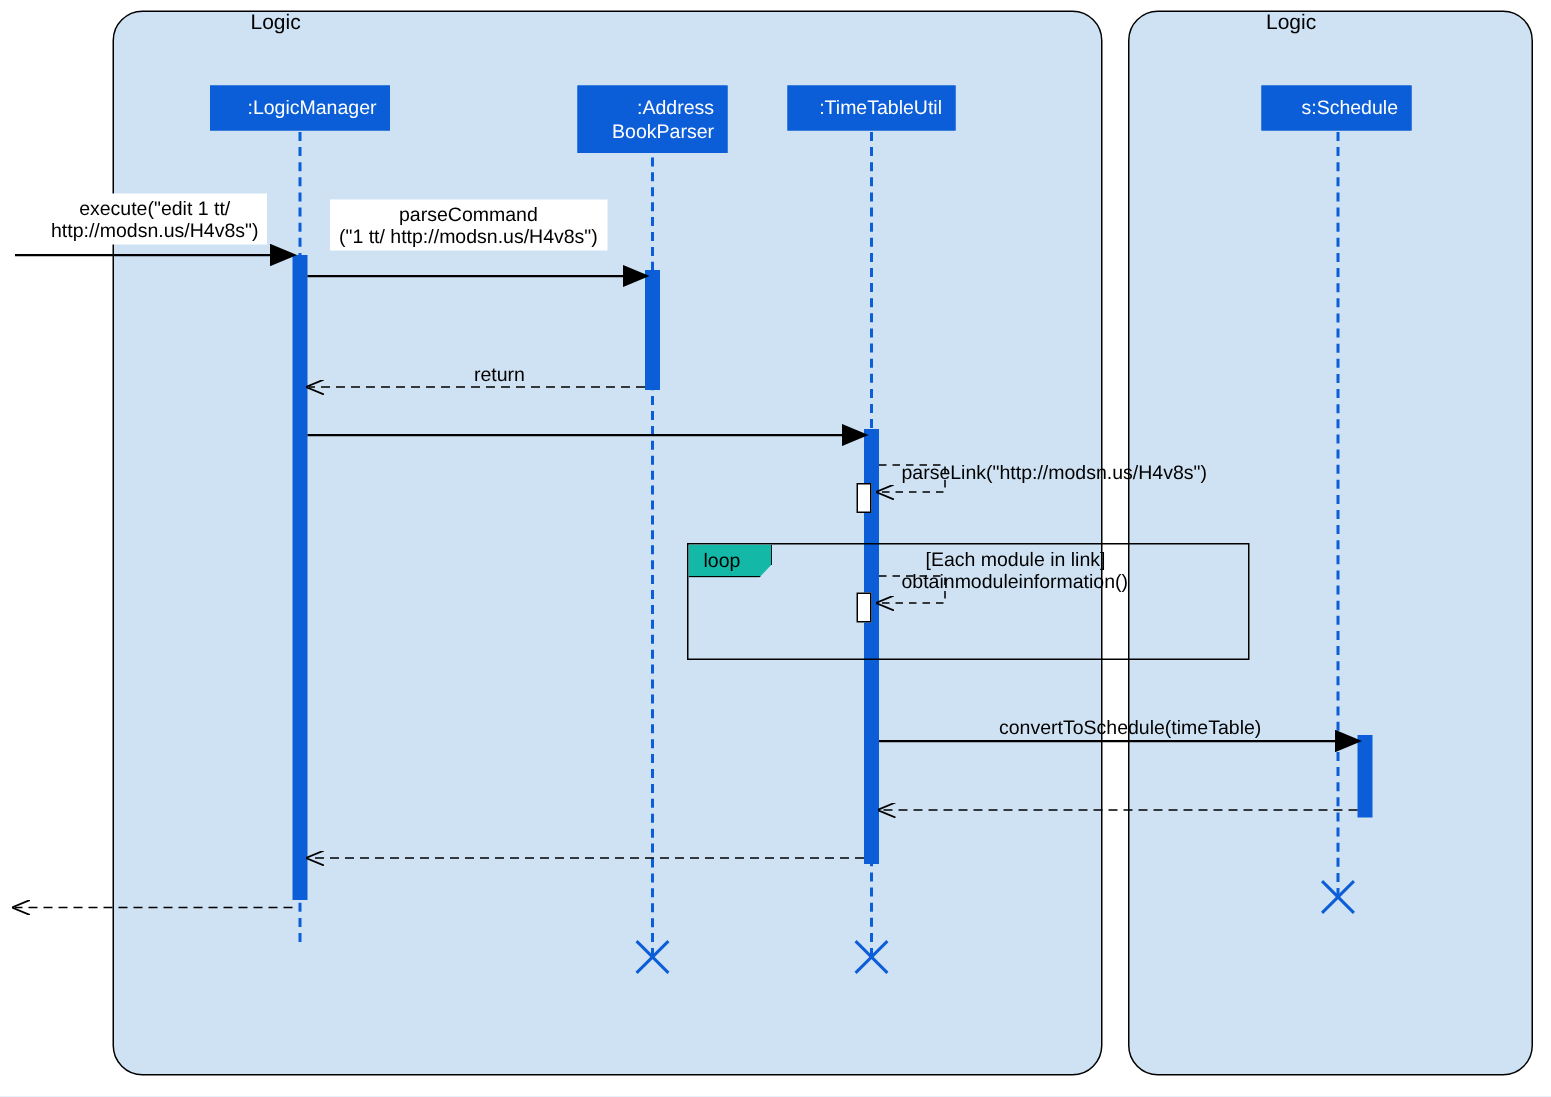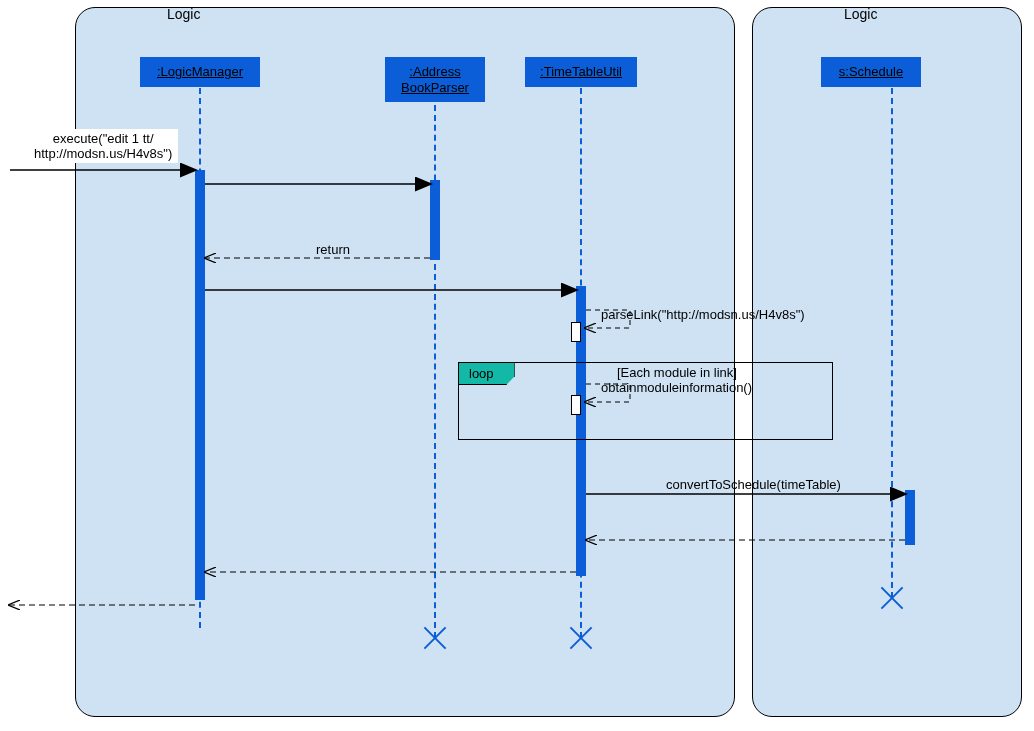--- a/index.html
+++ b/index.html
@@ -24,27 +24,26 @@
     position: absolute;
     top: -2px;
     left: 85px;
     padding: 0 6px;
     font-size: 14px;
     pointer-events: none;
   }
   .lifeline-head {
     position: absolute;
     background: #0b5ed7;
-    color: #000000;
+    color: #ffffff;
     border: 1px solid #0b5ed7;
-    text-align: center;
+    text-align: right;
     padding: 6px 8px;
     font-size: 13px;
     line-height: 1.2;
-    text-decoration: underline;
   }
   .lifeline-dash {
     position: absolute;
     width: 0;
     border-left: 2px dashed #0b5ed7;
   }
   .activation {
     position: absolute;
     width: 10px;
     background: #0b5ed7;
@@ -110,21 +109,21 @@
     <div class="tab">Logic</div>
   </div>
   <div class="region" style="left:752px; top:7px; width:270px; height:710px;">
     <div class="tab">Logic</div>
   </div>
 
   <div class="lifeline-head" style="left:140px; top:57px; width:120px;"><span>:LogicManager</span></div>
   <div class="lifeline-head" style="left:525px; top:57px; width:112px;"><span>:TimeTableUtil</span></div>
   <div class="lifeline-head" style="left:385px; top:57px; width:100px; white-space:pre-line;"><span>:Address
 BookParser</span></div>
-  <div class="lifeline-head" style="left:821px; top:57px; width:100px;"><span>s:Schedule</span></div>
+  <div class="lifeline-head" style="left:841px; top:57px; width:100px;"><span>s:Schedule</span></div>
 
   <div class="lifeline-dash" style="left:199px; top:88px; height:540px;"></div>
   <div class="lifeline-dash" style="left:434px; top:95px; height:543px;"></div>
   <div class="lifeline-dash" style="left:580px; top:88px; height:550px;"></div>
   <div class="lifeline-dash" style="left:891px; top:88px; height:510px;"></div>
 
   <div class="destroy" style="left:422px; top:625px;"></div>
   <div class="destroy" style="left:568px; top:625px;"></div>
   <div class="destroy" style="left:879px; top:585px;"></div>
 
@@ -135,20 +134,22 @@
   <div class="activation-small" style="left:571px; top:395px; height:20px;"></div>
   <div class="activation" style="left:905px; top:490px; height:55px;"></div>
 
   <div class="loop-frame" style="left:458px; top:362px; width:375px; height:78px;">
     <div class="loop-tag">loop</div>
     <div class="guard" style="left:135px; top:2px;">[Each module in link]</div>
   </div>
 
   <div class="msg-label" style="left:28px; top:129px; white-space:pre-line; text-align:center;">execute("edit 1 tt/
 http://modsn.us/H4v8s")</div>
+  <div class="msg-label" style="left:220px; top:133px; white-space:pre-line; text-align:center;">parseCommand
+("1 tt/ http://modsn.us/H4v8s")</div>
   <div class="msg-label nolabelbg" style="left:310px; top:240px;">return</div>
   <div class="msg-label nolabelbg" style="left:595px; top:305px;">parseLink("http://modsn.us/H4v8s")</div>
   <div class="msg-label nolabelbg" style="left:595px; top:378px;text-align:center;">obtainmoduleinformation()</div>
   <div class="msg-label nolabelbg" style="left:660px; top:475px;">convertToSchedule(timeTable)</div>
 
   <svg class="arrows" width="1034" height="731">
     <defs>
       <marker id="arrow-solid" markerWidth="12" markerHeight="10" refX="10" refY="5" orient="auto">
         <path d="M0,0 L12,5 L0,10 Z" fill="#000"></path>
       </marker>

